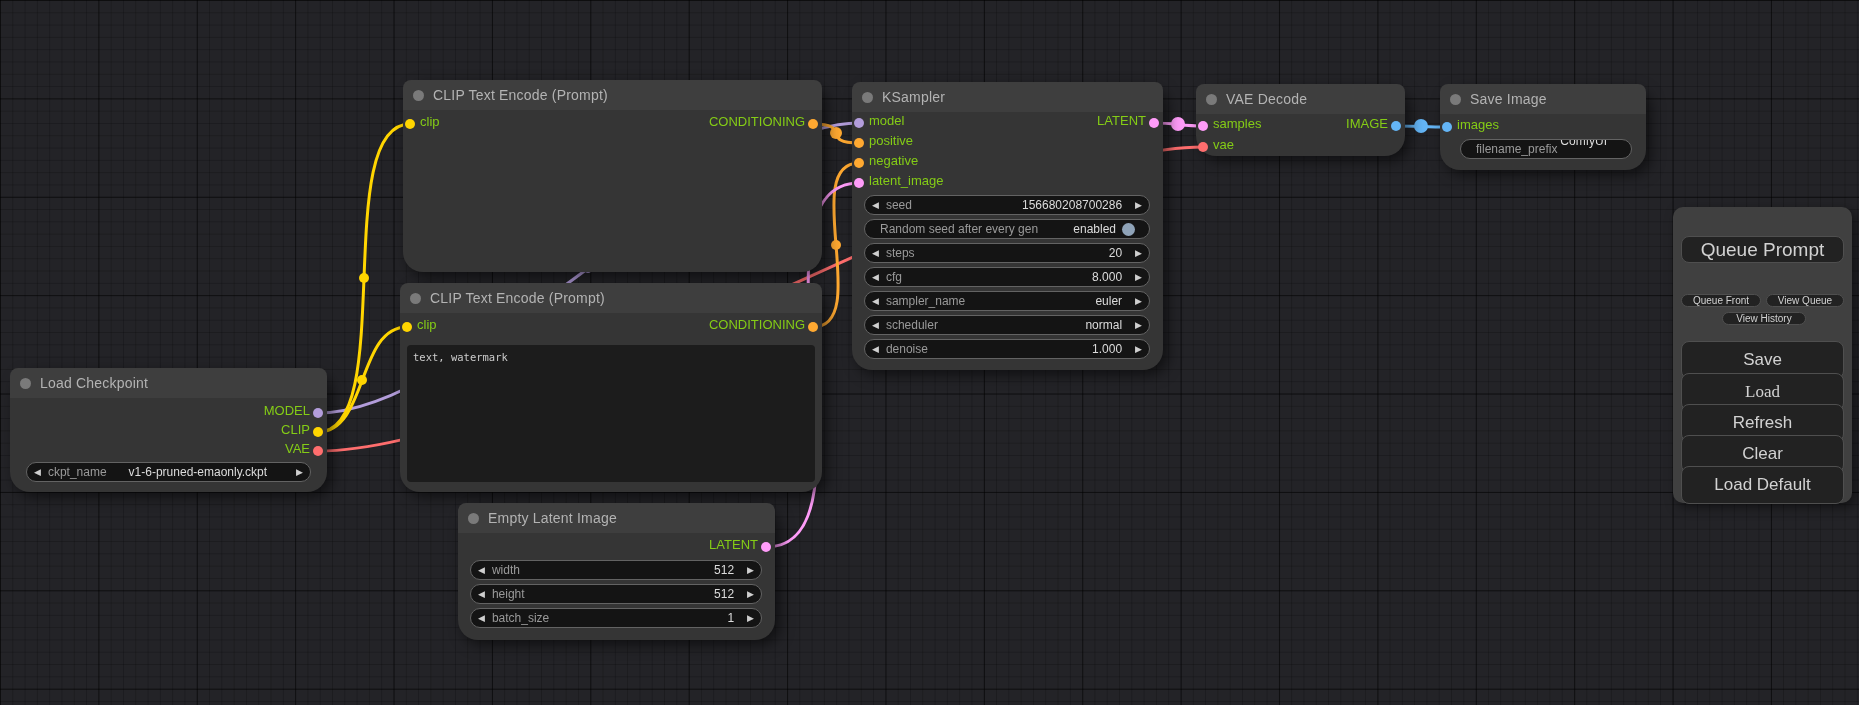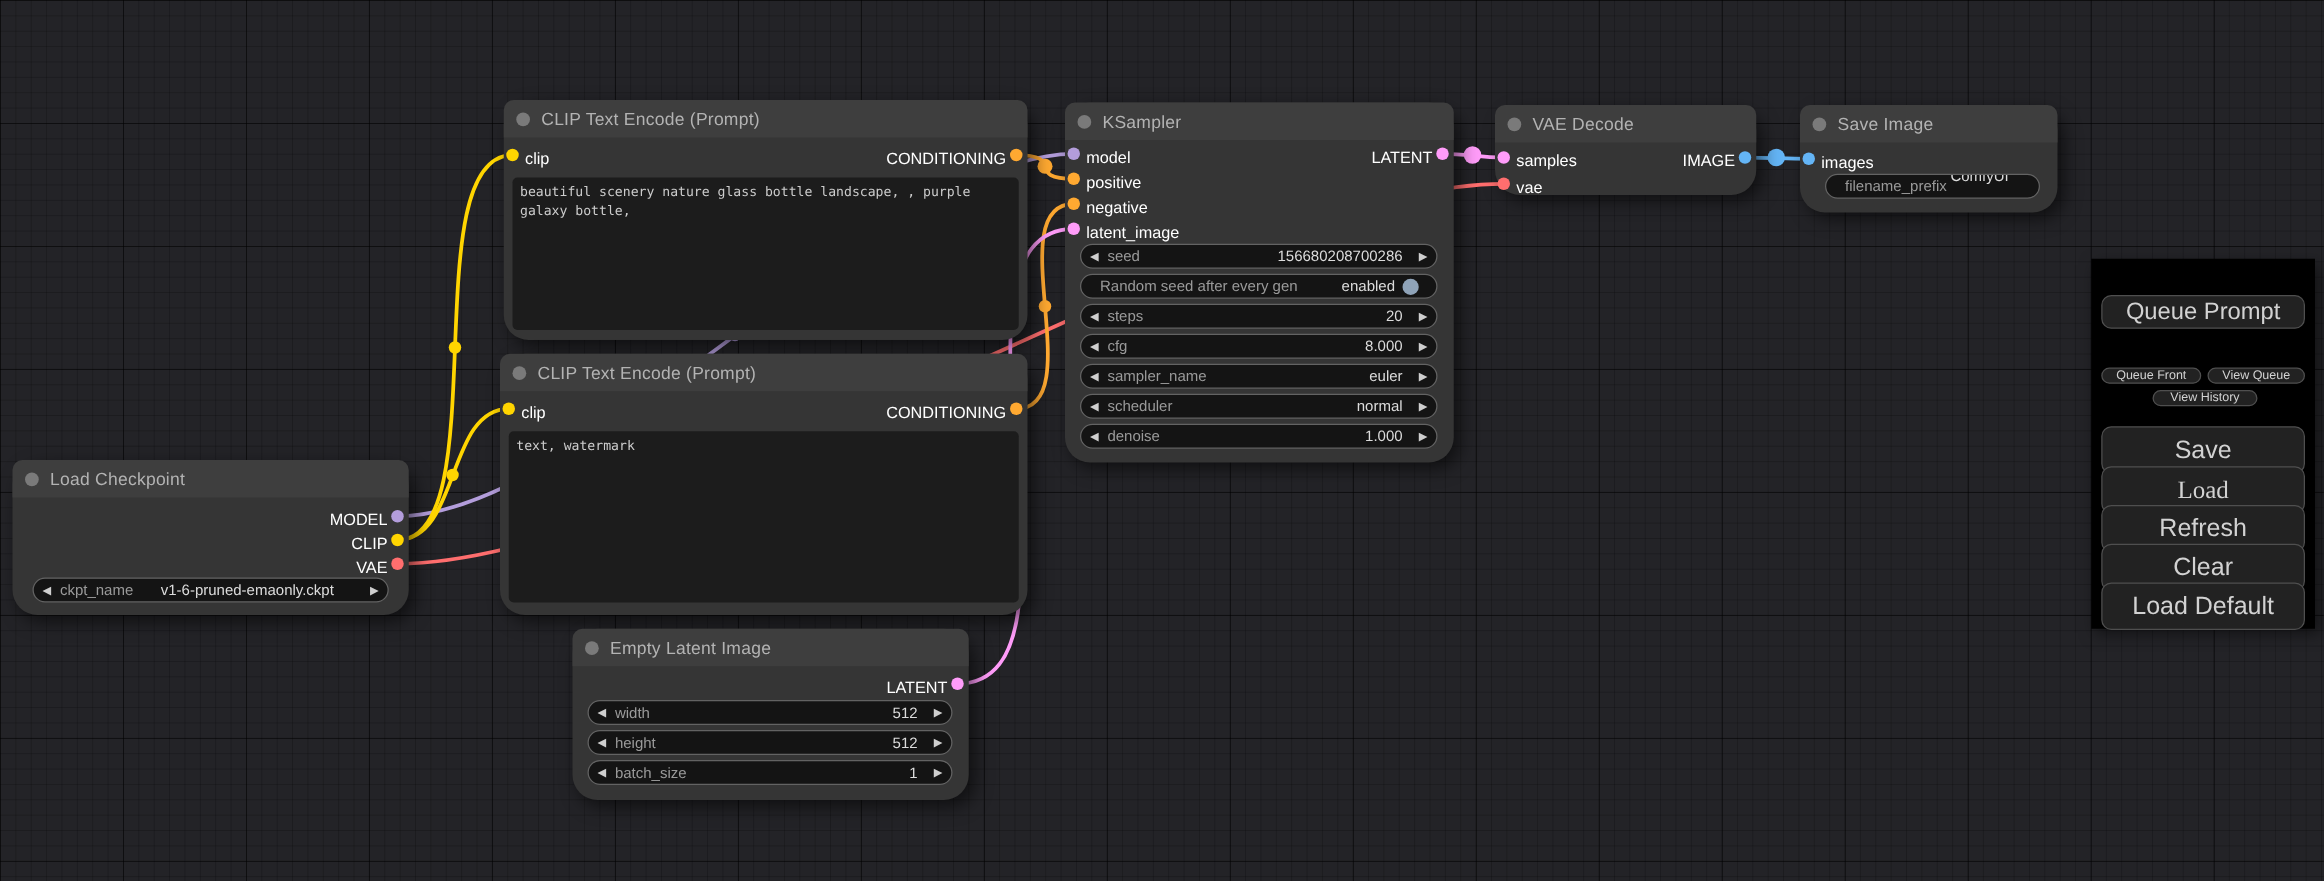--- a/index.html
+++ b/index.html
@@ -22,22 +22,22 @@
     background:#353535; border-radius:20px;
     box-shadow:5px 5px 14px rgba(0,0,0,.55);
   }
   .node-title {
     height:30px; background:#3e3e3e; border-radius:8px 8px 0 0;
     display:flex; align-items:center; padding:0 10px;
     color:#b3b3b3; font-size:14px; letter-spacing:.2px;
   }
   .title-dot { width:11px; height:11px; border-radius:50%; margin-right:9px; flex:0 0 auto; }
 
-  .slot { position:absolute; height:20px; display:flex; align-items:flex-end;
-          color:#ffffff; font-size:13px; }
+  .slot { position:absolute; height:20px; display:flex; align-items:flex-start;
+          color:#84cc16; font-size:13px; }
   .slot .slot-dot { position:absolute; width:10px; height:10px; border-radius:50%; top:5px; }
   .slot.in  { left:0; padding-left:17px; }
   .slot.in  .slot-dot { left:2px; }
   .slot.out { right:0; padding-right:17px; }
   .slot.out .slot-dot { right:4px; }
 
   .widget {
     position:absolute; height:20px; left:12px; right:13px;
     background:#141414; border:1px solid #636363; border-radius:10px;
     display:flex; align-items:center; font-size:12px; color:#9a9a9a;
@@ -55,32 +55,32 @@
   .textbox {
     position:absolute; left:7px; right:7px;
     background:#1c1c1c; border-radius:4px; padding:5px 6px;
     font-family:"DejaVu Sans Mono", monospace; font-size:10.5px; line-height:1.45;
     color:#cccccc; white-space:pre-wrap; word-break:break-word;
   }
 
   
   #menu {
     position:absolute; z-index:3; left:1673px; top:207px; width:179px; height:296px;
-    background:#000000; border-radius:0; box-shadow:4px 4px 12px rgba(0,0,0,.5);
+    background:#404040; border-radius:10px; box-shadow:4px 4px 12px rgba(0,0,0,.5);
     color:#cccccc;
   }
   .m-abs { position:absolute; }
   .m-btn {
     position:absolute; left:8px; width:163px;
     background:#222222; border:1px solid #4f4f4f; border-radius:8px;
     color:#d2d2d2; display:flex; align-items:center; justify-content:center;
     cursor:pointer;
   }
   .m-btn.big { height:27px; font-size:19px; }
-  .m-btn.med { height:38px; font-size:20px; }
+  .m-btn.med { height:38px; font-size:17px; }
   .m-btn.small { height:13px; font-size:10px; border-radius:7px; }
   #queue-size { left:0; right:0; top:213px; text-align:center; font-size:14px; color:#cfcfcf; }
   #drag-handle { left:9px; top:212px; color:#8a8a8a; font-size:13px; letter-spacing:-2px; }
   #gear { right:8px; top:212px; }
   #extra-row { left:0; right:0; top:270px; display:flex; justify-content:center; align-items:center; font-size:14px; color:#cfcfcf; }
   #extra-checkbox { width:13px; height:13px; background:#ffffff; border-radius:2px; margin-left:7px; display:inline-block; }
 </style>
 </head>
 <body>
 
@@ -137,21 +137,20 @@
     <span>CLIP Text Encode (Prompt)</span>
   </div>
   <div class="slot in" style="top:34px;">
     <span class="slot-dot" style="background-color: rgb(255, 213, 0);"></span>
     <span>clip</span>
   </div>
   <div class="slot out" style="top:34px;">
     <span>CONDITIONING</span>
     <span class="slot-dot" style="background-color: rgb(255, 169, 49);"></span>
   </div>
-  <div class="textbox" style="top:62px; height:122px;">beautiful scenery nature glass bottle landscape, , purple galaxy bottle,</div>
 </div>
 
 <div class="node" style="left:400px; top:283px; width:422px; height:209px;">
   <div class="node-title">
     <span class="title-dot" style="background-color: rgb(122, 122, 122);"></span>
     <span>CLIP Text Encode (Prompt)</span>
   </div>
   <div class="slot in" style="top:34px;">
     <span class="slot-dot" style="background-color: rgb(255, 213, 0);"></span>
     <span>clip</span>

